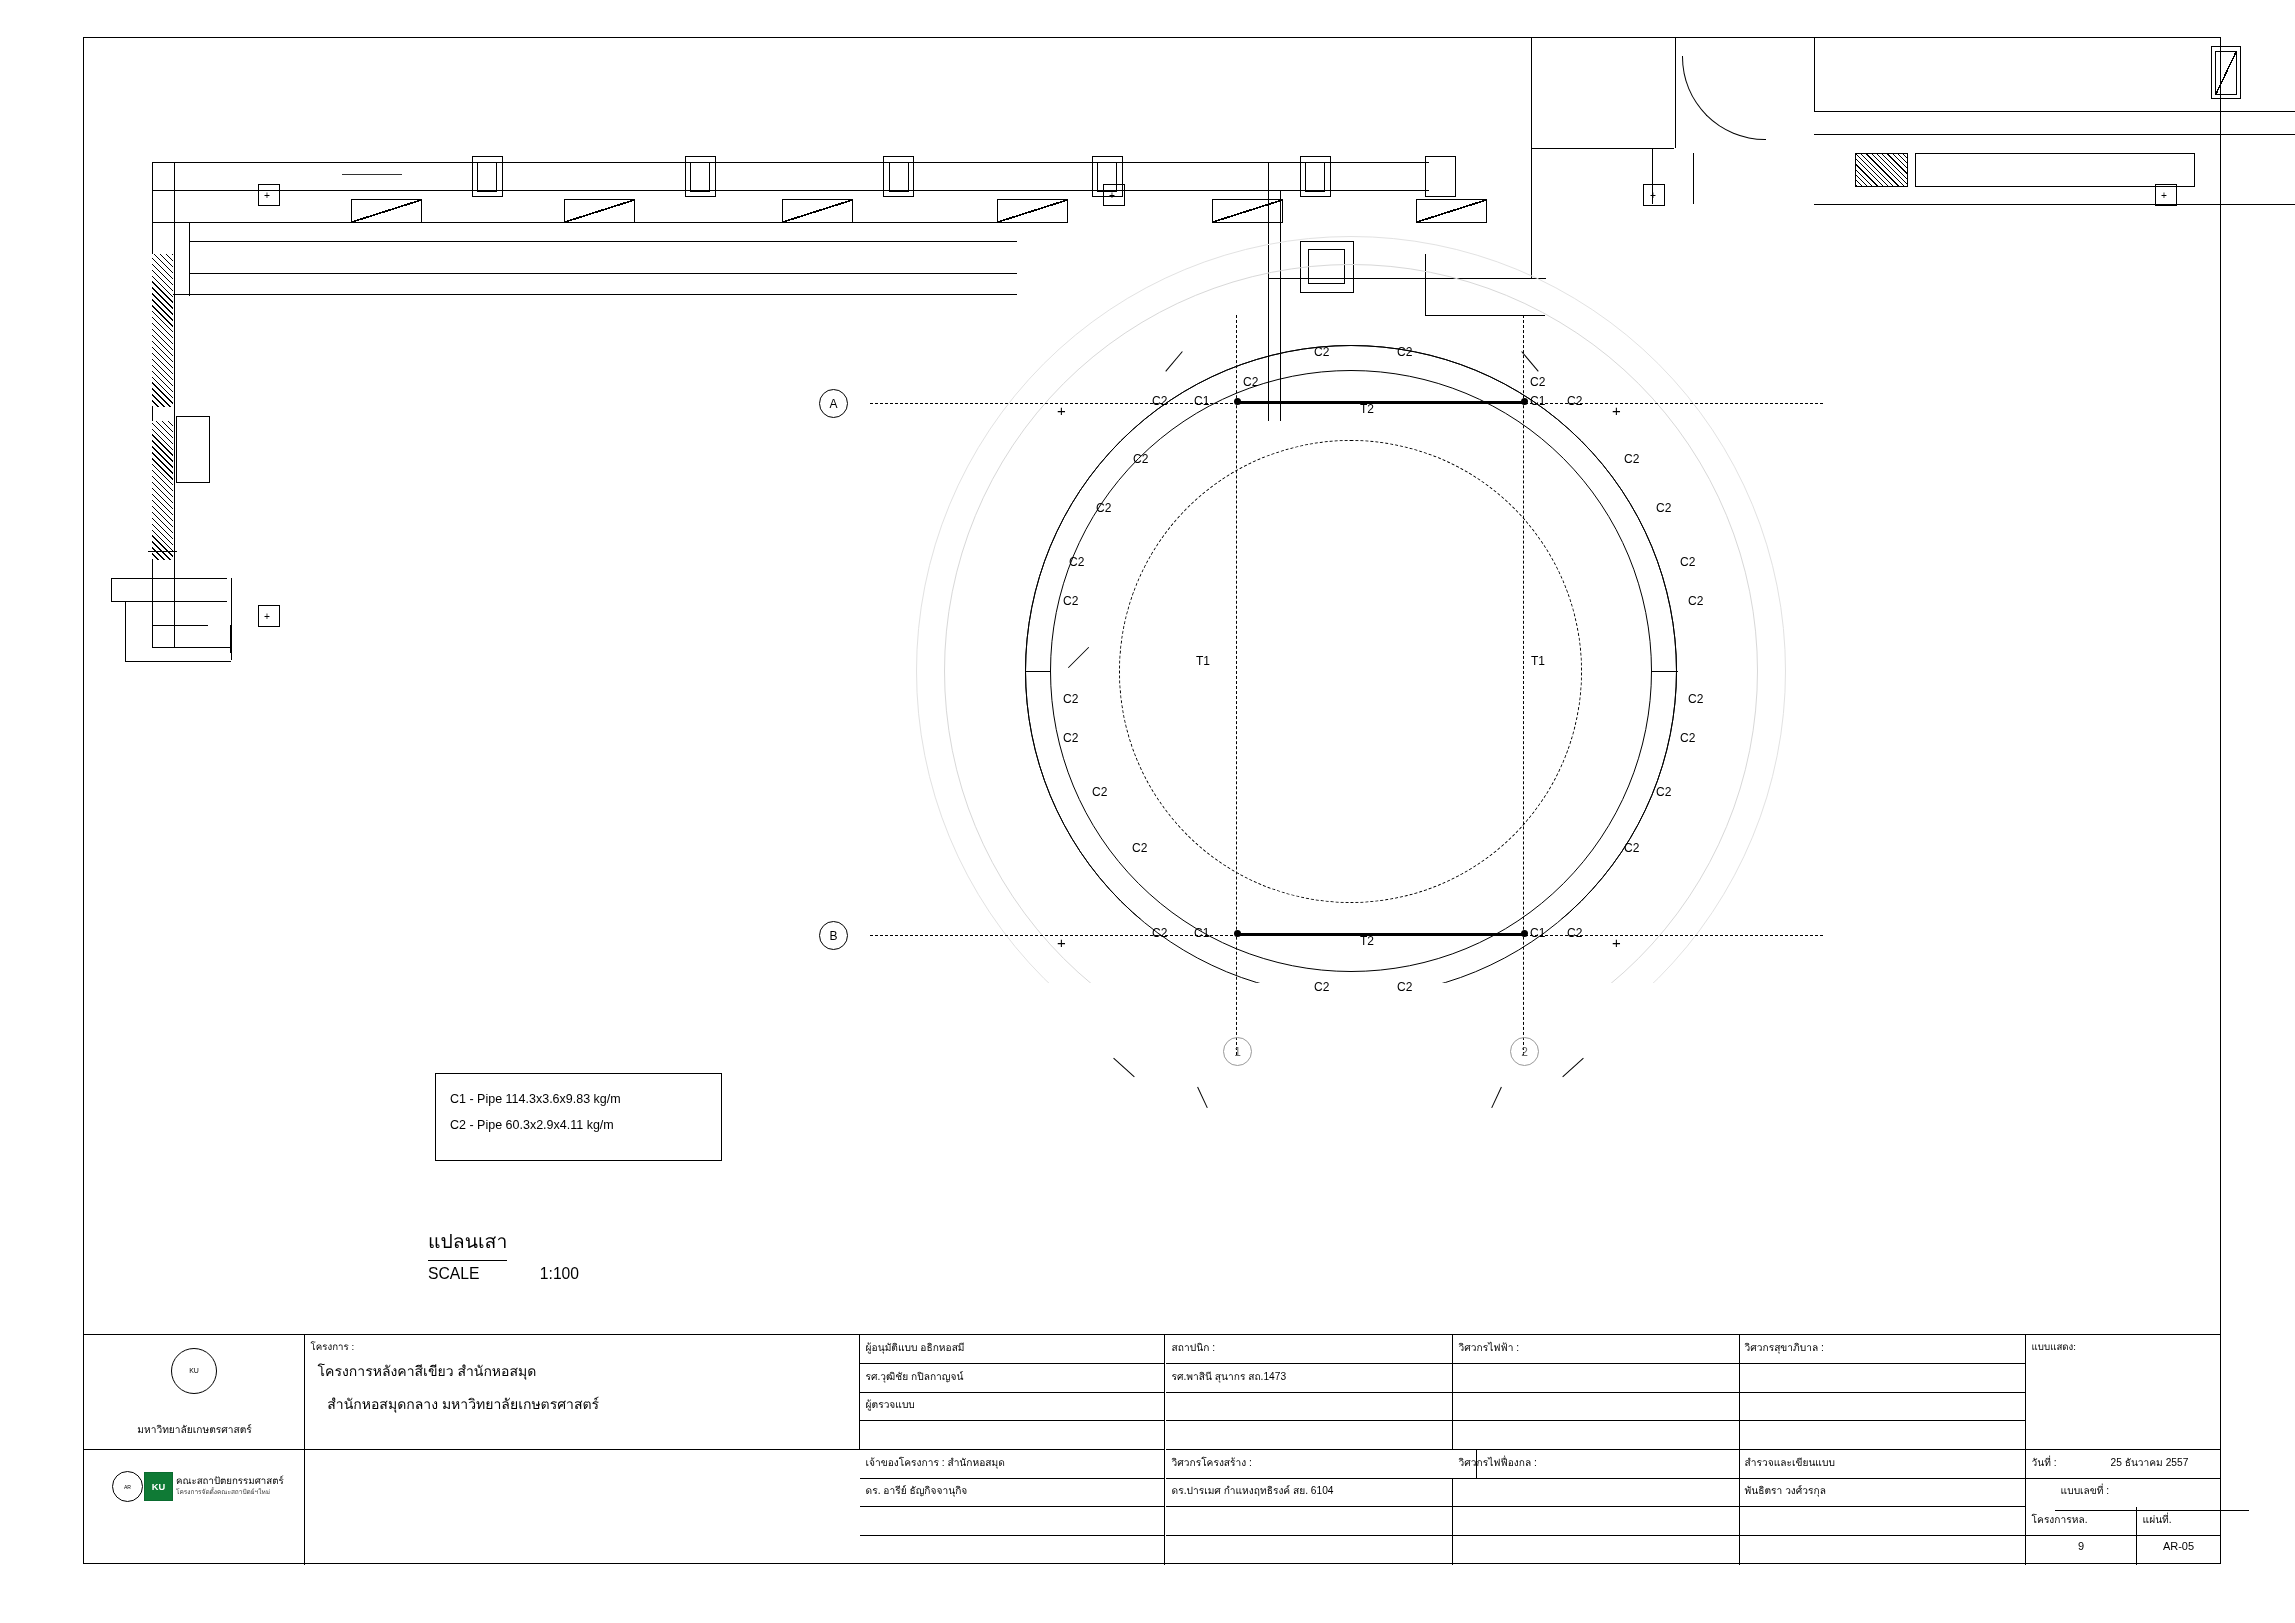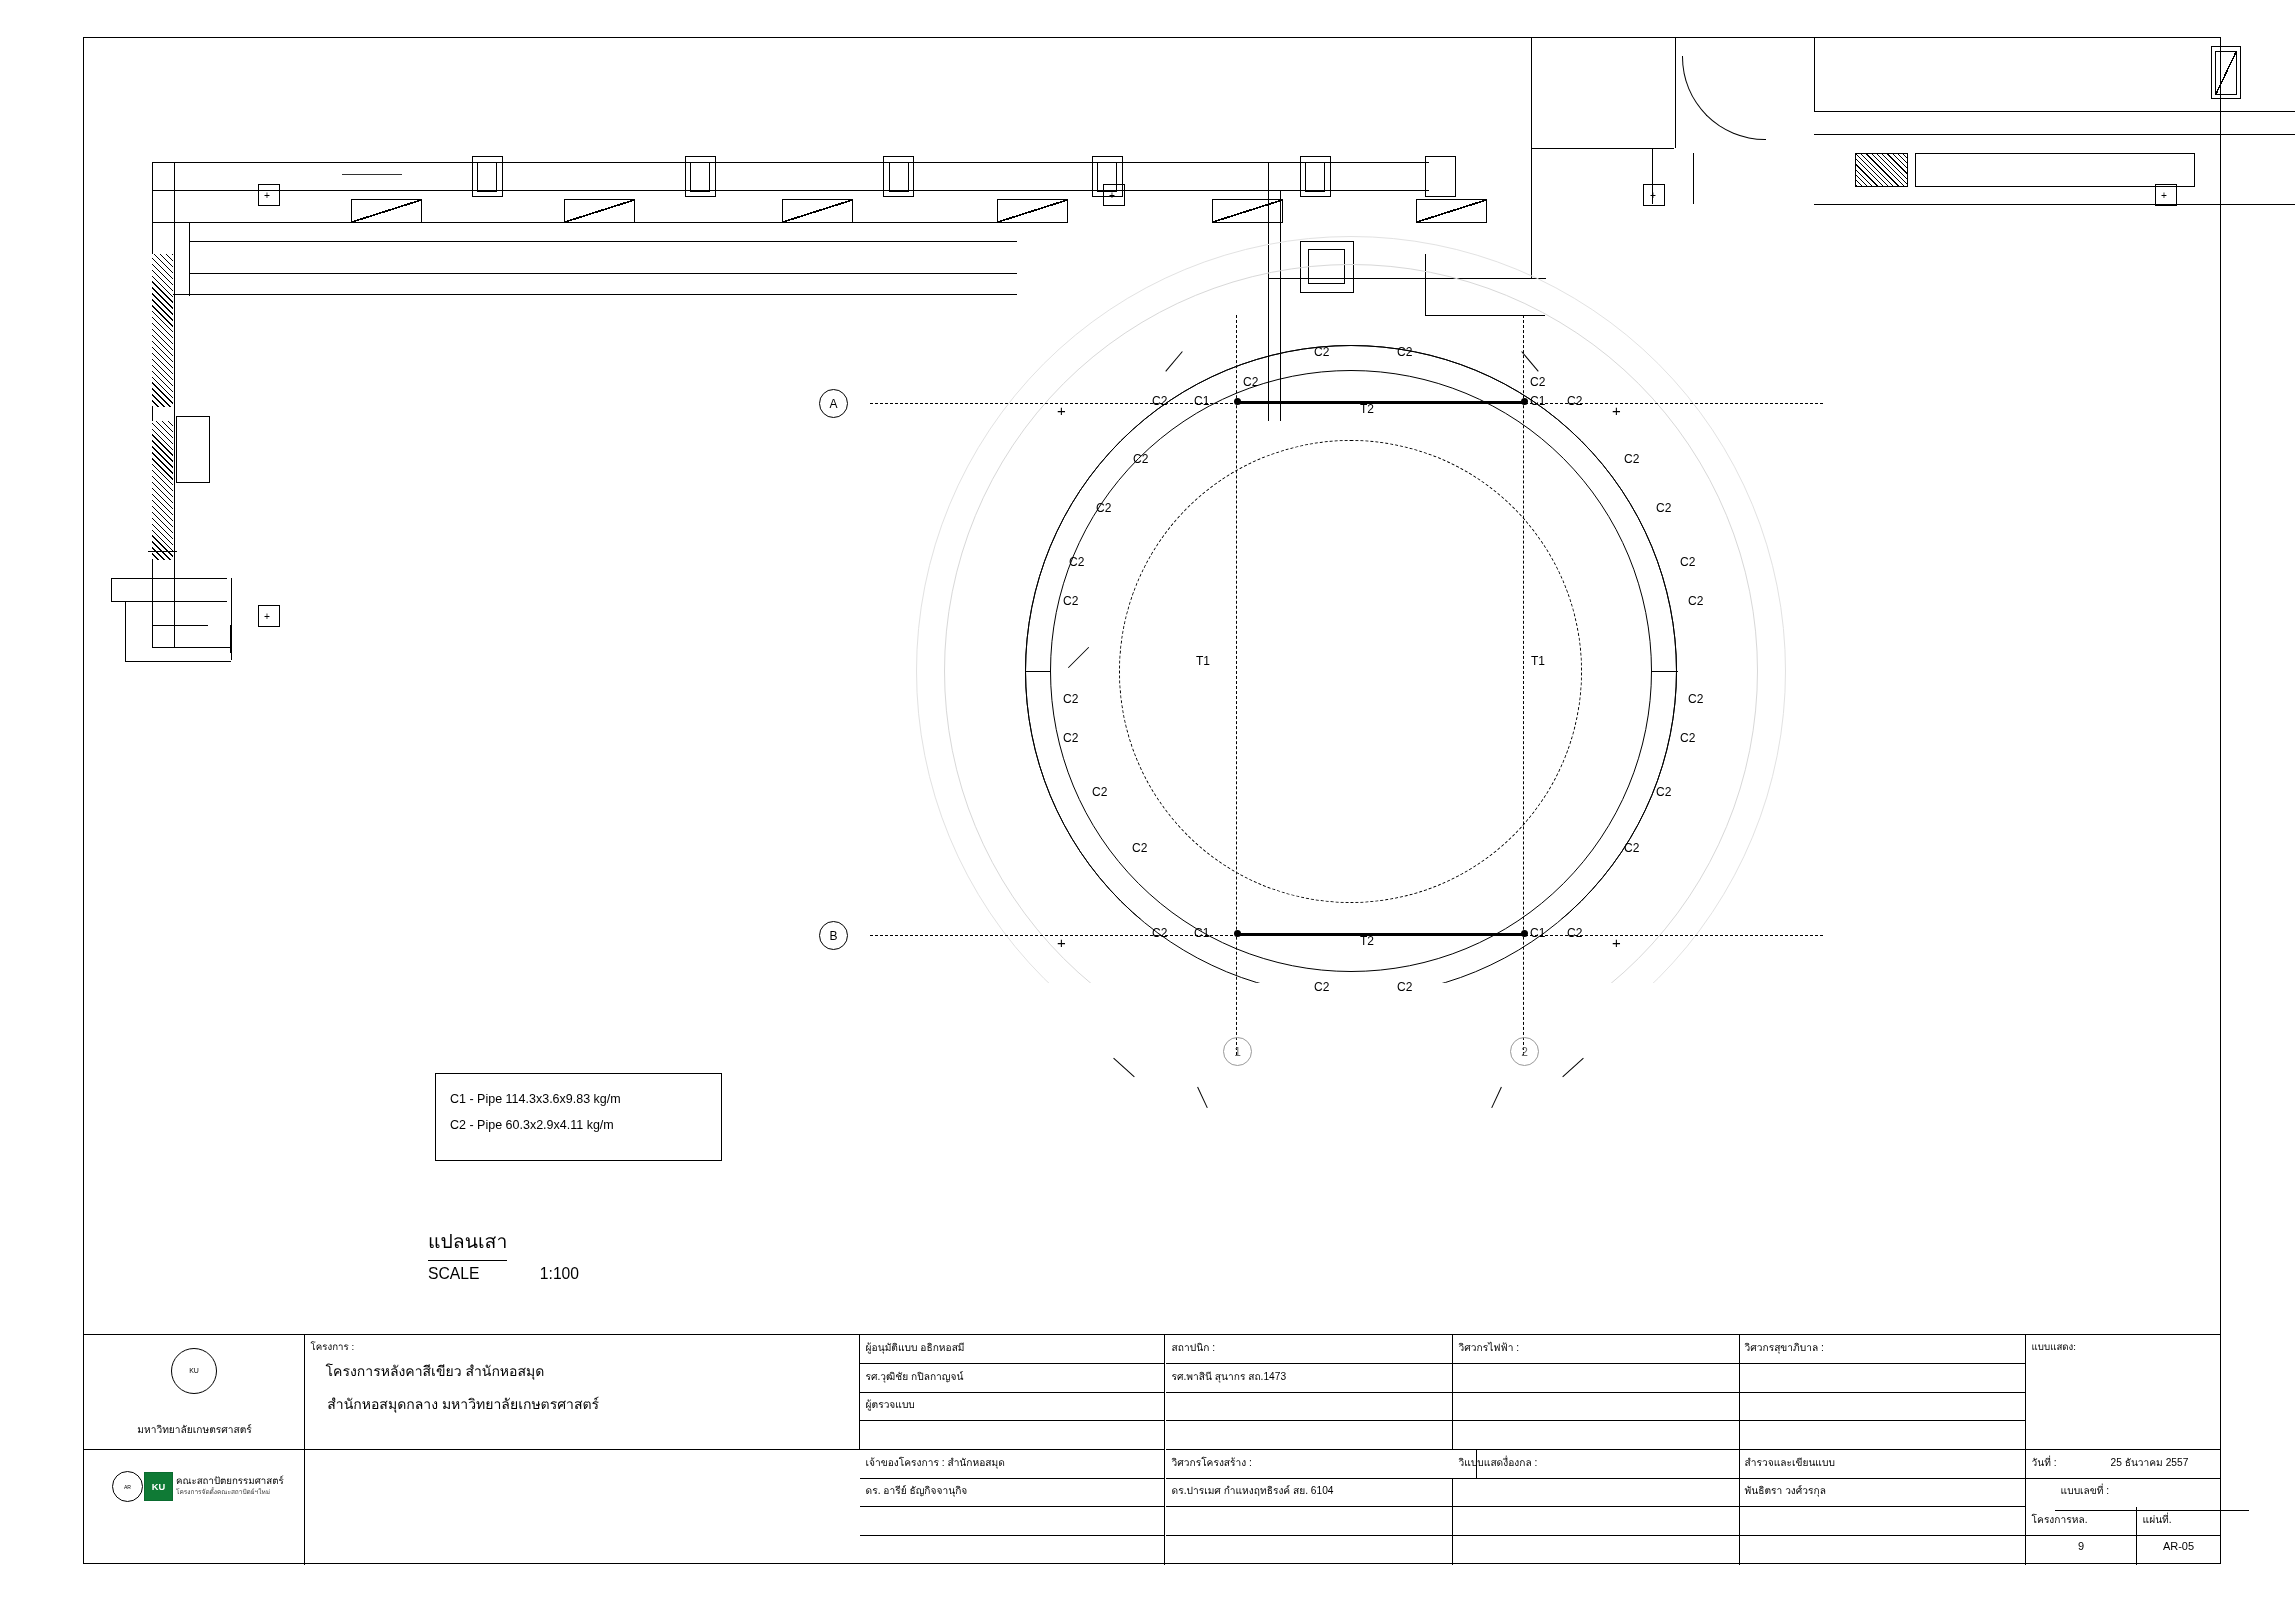--- a/index.html
+++ b/index.html
@@ -331,21 +331,21 @@
     </div>
     <div class="cell nb" style="left:0;top:115px;width:222px;height:115px;">
       <div class="seal2" style="left:29px;top:21px;">AR</div>
       <div class="kubadge" style="left:61px;top:22px;">KU</div>
       <div style="position:absolute;left:93px;top:23px;font-size:9.7px;">คณะสถาปัตยกรรมศาสตร์</div>
       <div style="position:absolute;left:93px;top:37px;font-size:6.5px;color:#333;">โครงการจัดตั้งคณะสถาปัตย์ฯใหม่</div>
     </div>
 
     <div class="cell" style="left:222px;top:0;width:555px;height:115px;">
       <div class="tb-head">โครงการ :</div>
-      <div class="proj-line" style="margin-left:15px;">โครงการหลังคาสีเขียว สำนักหอสมุด</div>
+      <div class="proj-line" style="margin-left:7px;">โครงการหลังคาสีเขียว สำนักหอสมุด</div>
       <div class="proj-line" style="margin-left:16.7px;margin-top:11px;">สำนักหอสมุดกลาง มหาวิทยาลัยเกษตรศาสตร์</div>
     </div>
 
     <div class="cell" style="left:777px;top:0;width:305px;height:29px;">ผู้อนุมัติแบบ     อธิกหอสมี</div>
     <div class="cell" style="left:777px;top:29px;width:305px;height:29px;">รศ.วุฒิชัย กปิลกาญจน์</div>
     <div class="cell" style="left:777px;top:57px;width:305px;height:29px;">ผู้ตรวจแบบ</div>
     <div class="cell" style="left:777px;top:86px;width:305px;height:29px;"></div>
     <div class="cell" style="left:777px;top:115px;width:305px;height:29px;">เจ้าของโครงการ :   สำนักหอสมุด</div>
     <div class="cell" style="left:777px;top:143px;width:305px;height:29px;">ดร. อารีย์ ธัญกิจจานุกิจ</div>
     <div class="cell" style="left:777px;top:172px;width:305px;height:29px;"></div>
@@ -357,21 +357,21 @@
     <div class="cell" style="left:1083px;top:86px;width:287px;height:29px;"></div>
     <div class="cell" style="left:1083px;top:115px;width:311px;height:29px;">วิศวกรโครงสร้าง :</div>
     <div class="cell" style="left:1083px;top:143px;width:287px;height:29px;">ดร.ปารเมศ กำแหงฤทธิรงค์ สย. 6104</div>
     <div class="cell" style="left:1083px;top:172px;width:287px;height:29px;"></div>
     <div class="cell nb" style="left:1083px;top:201px;width:287px;height:29px;"></div>
 
     <div class="cell" style="left:1370px;top:0;width:287px;height:29px;">วิศวกรไฟฟ้า :</div>
     <div class="cell" style="left:1370px;top:29px;width:287px;height:29px;"></div>
     <div class="cell" style="left:1370px;top:57px;width:287px;height:29px;"></div>
     <div class="cell" style="left:1370px;top:86px;width:287px;height:29px;"></div>
-    <div class="cell" style="left:1370px;top:115px;width:287px;height:29px;">วิแบบแสดงื่องกล :</div>
+    <div class="cell" style="left:1370px;top:115px;width:287px;height:29px;">วิศวกรไฟฟื่องกล :</div>
     <div class="cell" style="left:1370px;top:143px;width:287px;height:29px;"></div>
     <div class="cell" style="left:1370px;top:172px;width:287px;height:29px;"></div>
     <div class="cell nb" style="left:1370px;top:201px;width:287px;height:29px;"></div>
 
     <div class="cell" style="left:1656px;top:0;width:287px;height:29px;">วิศวกรสุขาภิบาล :</div>
     <div class="cell" style="left:1656px;top:29px;width:287px;height:29px;"></div>
     <div class="cell" style="left:1656px;top:57px;width:287px;height:29px;"></div>
     <div class="cell" style="left:1656px;top:86px;width:287px;height:29px;"></div>
     <div class="cell" style="left:1656px;top:115px;width:287px;height:29px;">สำรวจและเขียนแบบ</div>
     <div class="cell" style="left:1656px;top:143px;width:287px;height:29px;">พันธิตรา วงศ์วรกุล</div>

